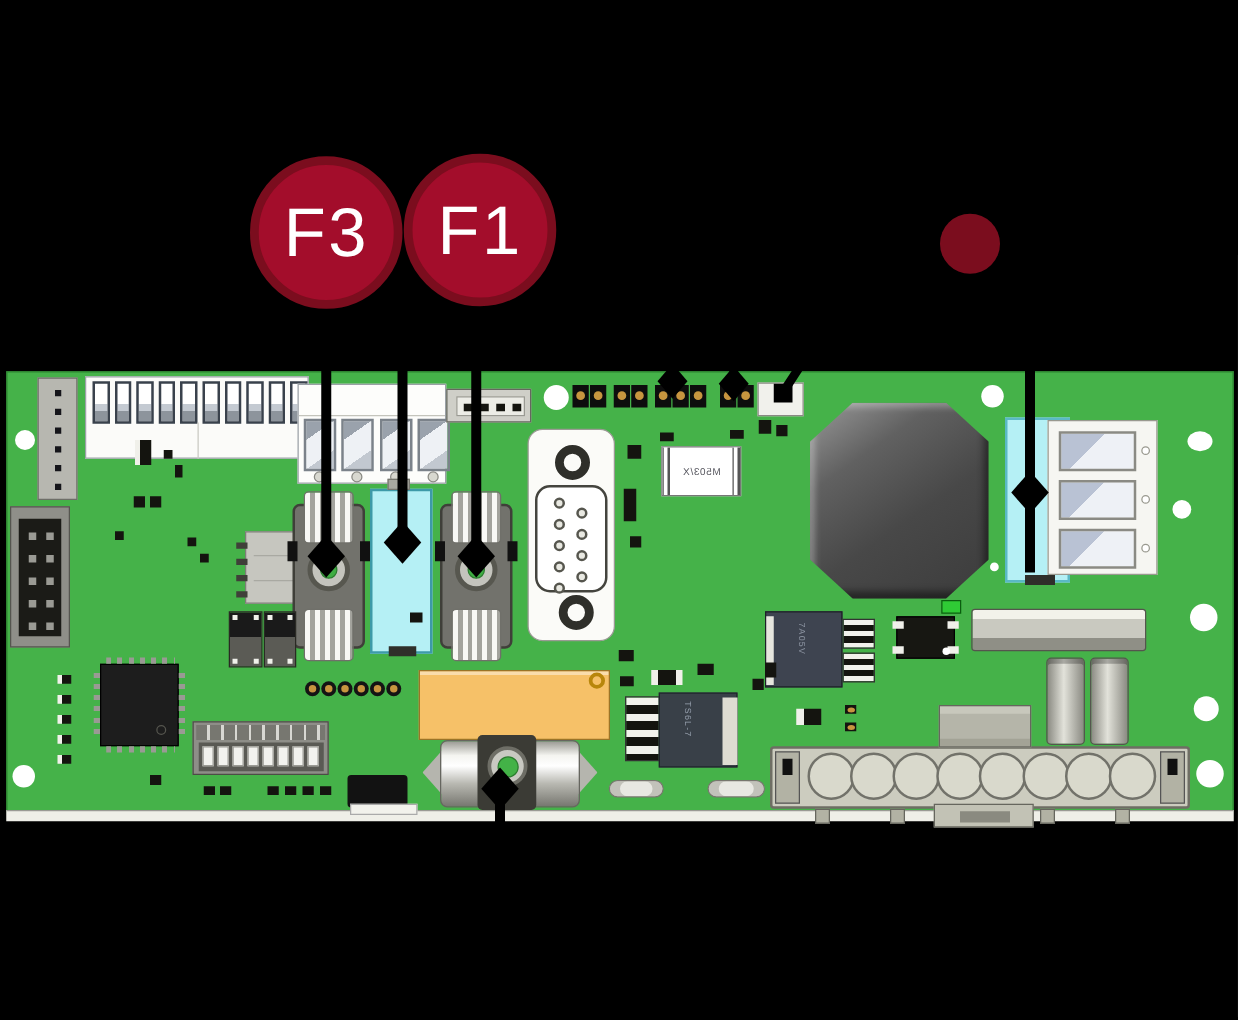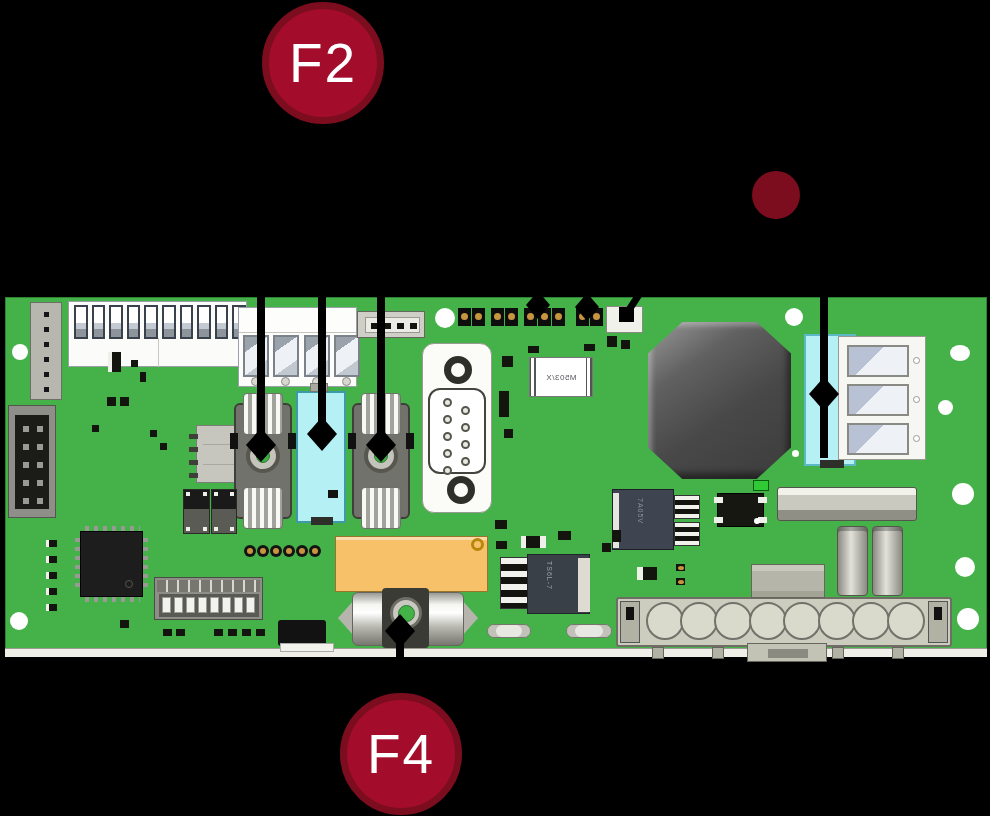--- a/index.html
+++ b/index.html
@@ -481,20 +481,20 @@
     <path d="M261 428 l15 17 -15 17 -15 -17 Z" fill="var(--line_color,#000)"></path>
     <path d="M322 417 l15 17 -15 17 -15 -17 Z" fill="var(--line_color,#000)"></path>
     <path d="M381 428 l15 17 -15 17 -15 -17 Z" fill="var(--line_color,#000)"></path>
     <path d="M824 377 l15 17 -15 17 -15 -17 Z" fill="var(--line_color,#000)"></path>
     <path d="M400 614 l15 17 -15 17 -15 -17 Z" fill="var(--line_color,#000)"></path>
     <path d="M538 291 l12 14 -12 14 -12 -14 Z" fill="var(--line_color,#000)"></path>
     <path d="M587 293 l12 14 -12 14 -12 -14 Z" fill="var(--line_color,#000)"></path>
   </svg>
 
   <div class="a crescent"></div>
-  <div class="a callout" style="left:262px;top:2px">
-    <span>F2</span>
-  </div>
-  <div class="a callout" style="left:340px;top:693px">
-    <span>F4</span>
+  <div class="a callout" style="left:200px;top:125px">
+    <span>F3</span>
+  </div>
+  <div class="a callout" style="left:323px;top:123px">
+    <span>F1</span>
   </div>
 
 </div>
 
 </body></html>

